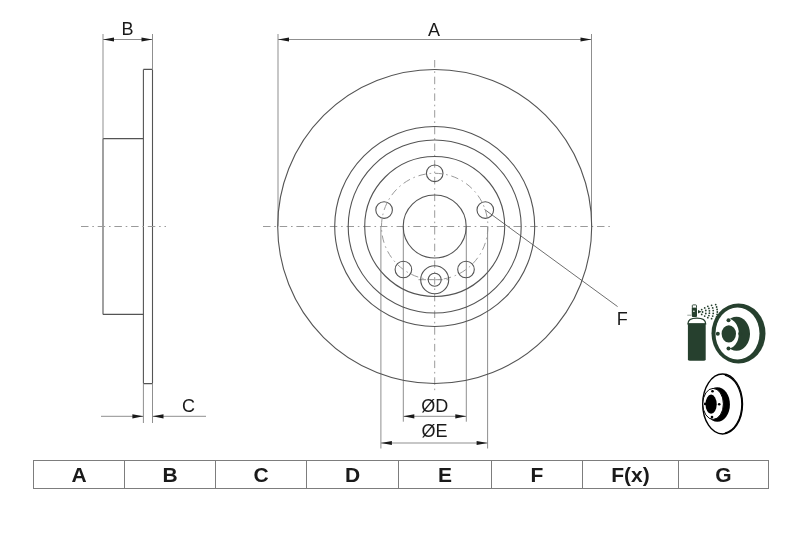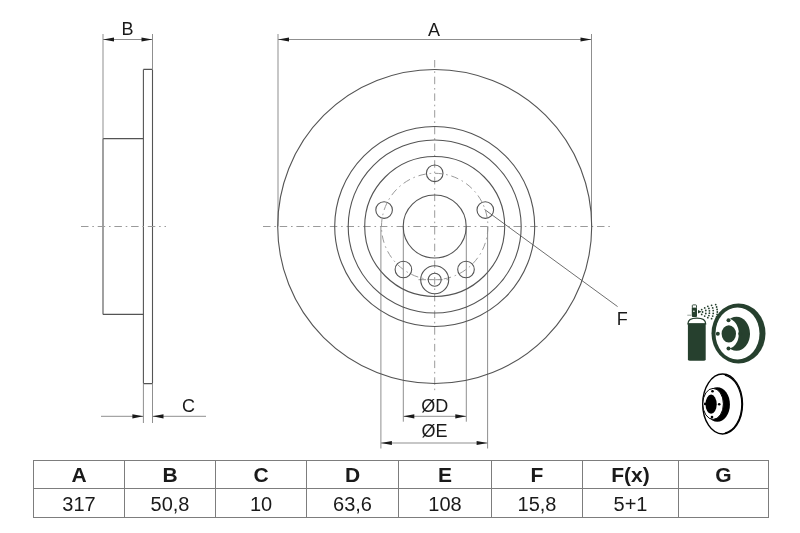--- a/index.html
+++ b/index.html
@@ -174,25 +174,15 @@
         <tr class="hd">
           <td>A</td>
           <td>B</td>
           <td>C</td>
           <td>D</td>
           <td>E</td>
           <td>F</td>
           <td>F(x)</td>
           <td>G</td>
         </tr>
-  <tr class="vl">
-          <td>317</td>
-          <td>50,8</td>
-          <td>10</td>
-          <td>63,6</td>
-          <td>108</td>
-          <td>15,8</td>
-          <td>5+1</td>
-          <td>&nbsp;</td>
-        </tr>
 </tbody>
     </table>
 </div>
 
 </body></html>

